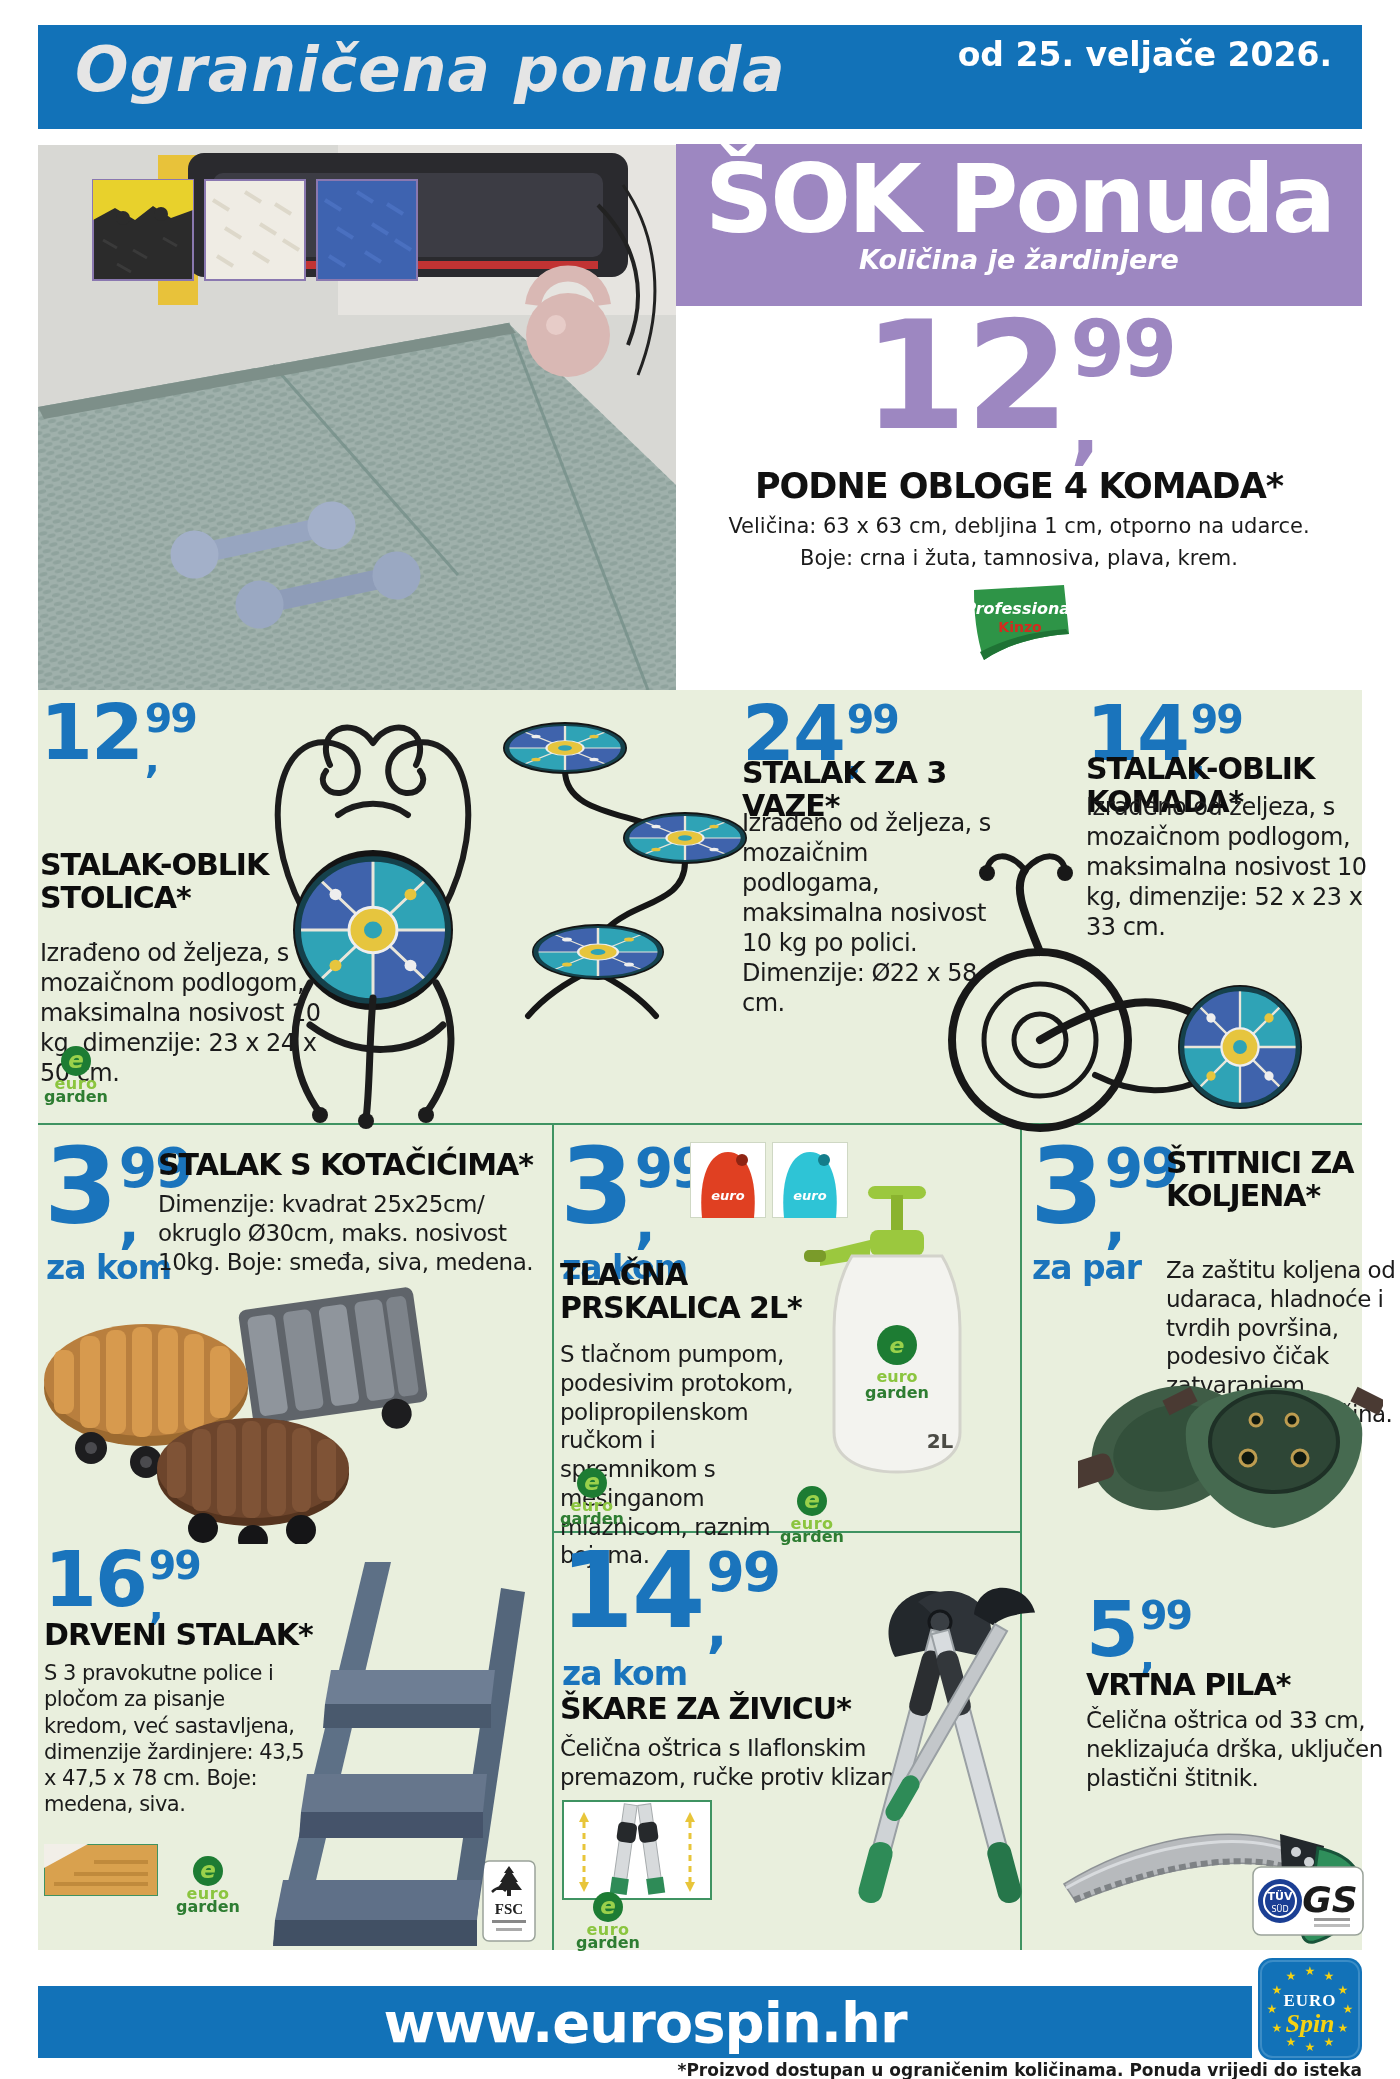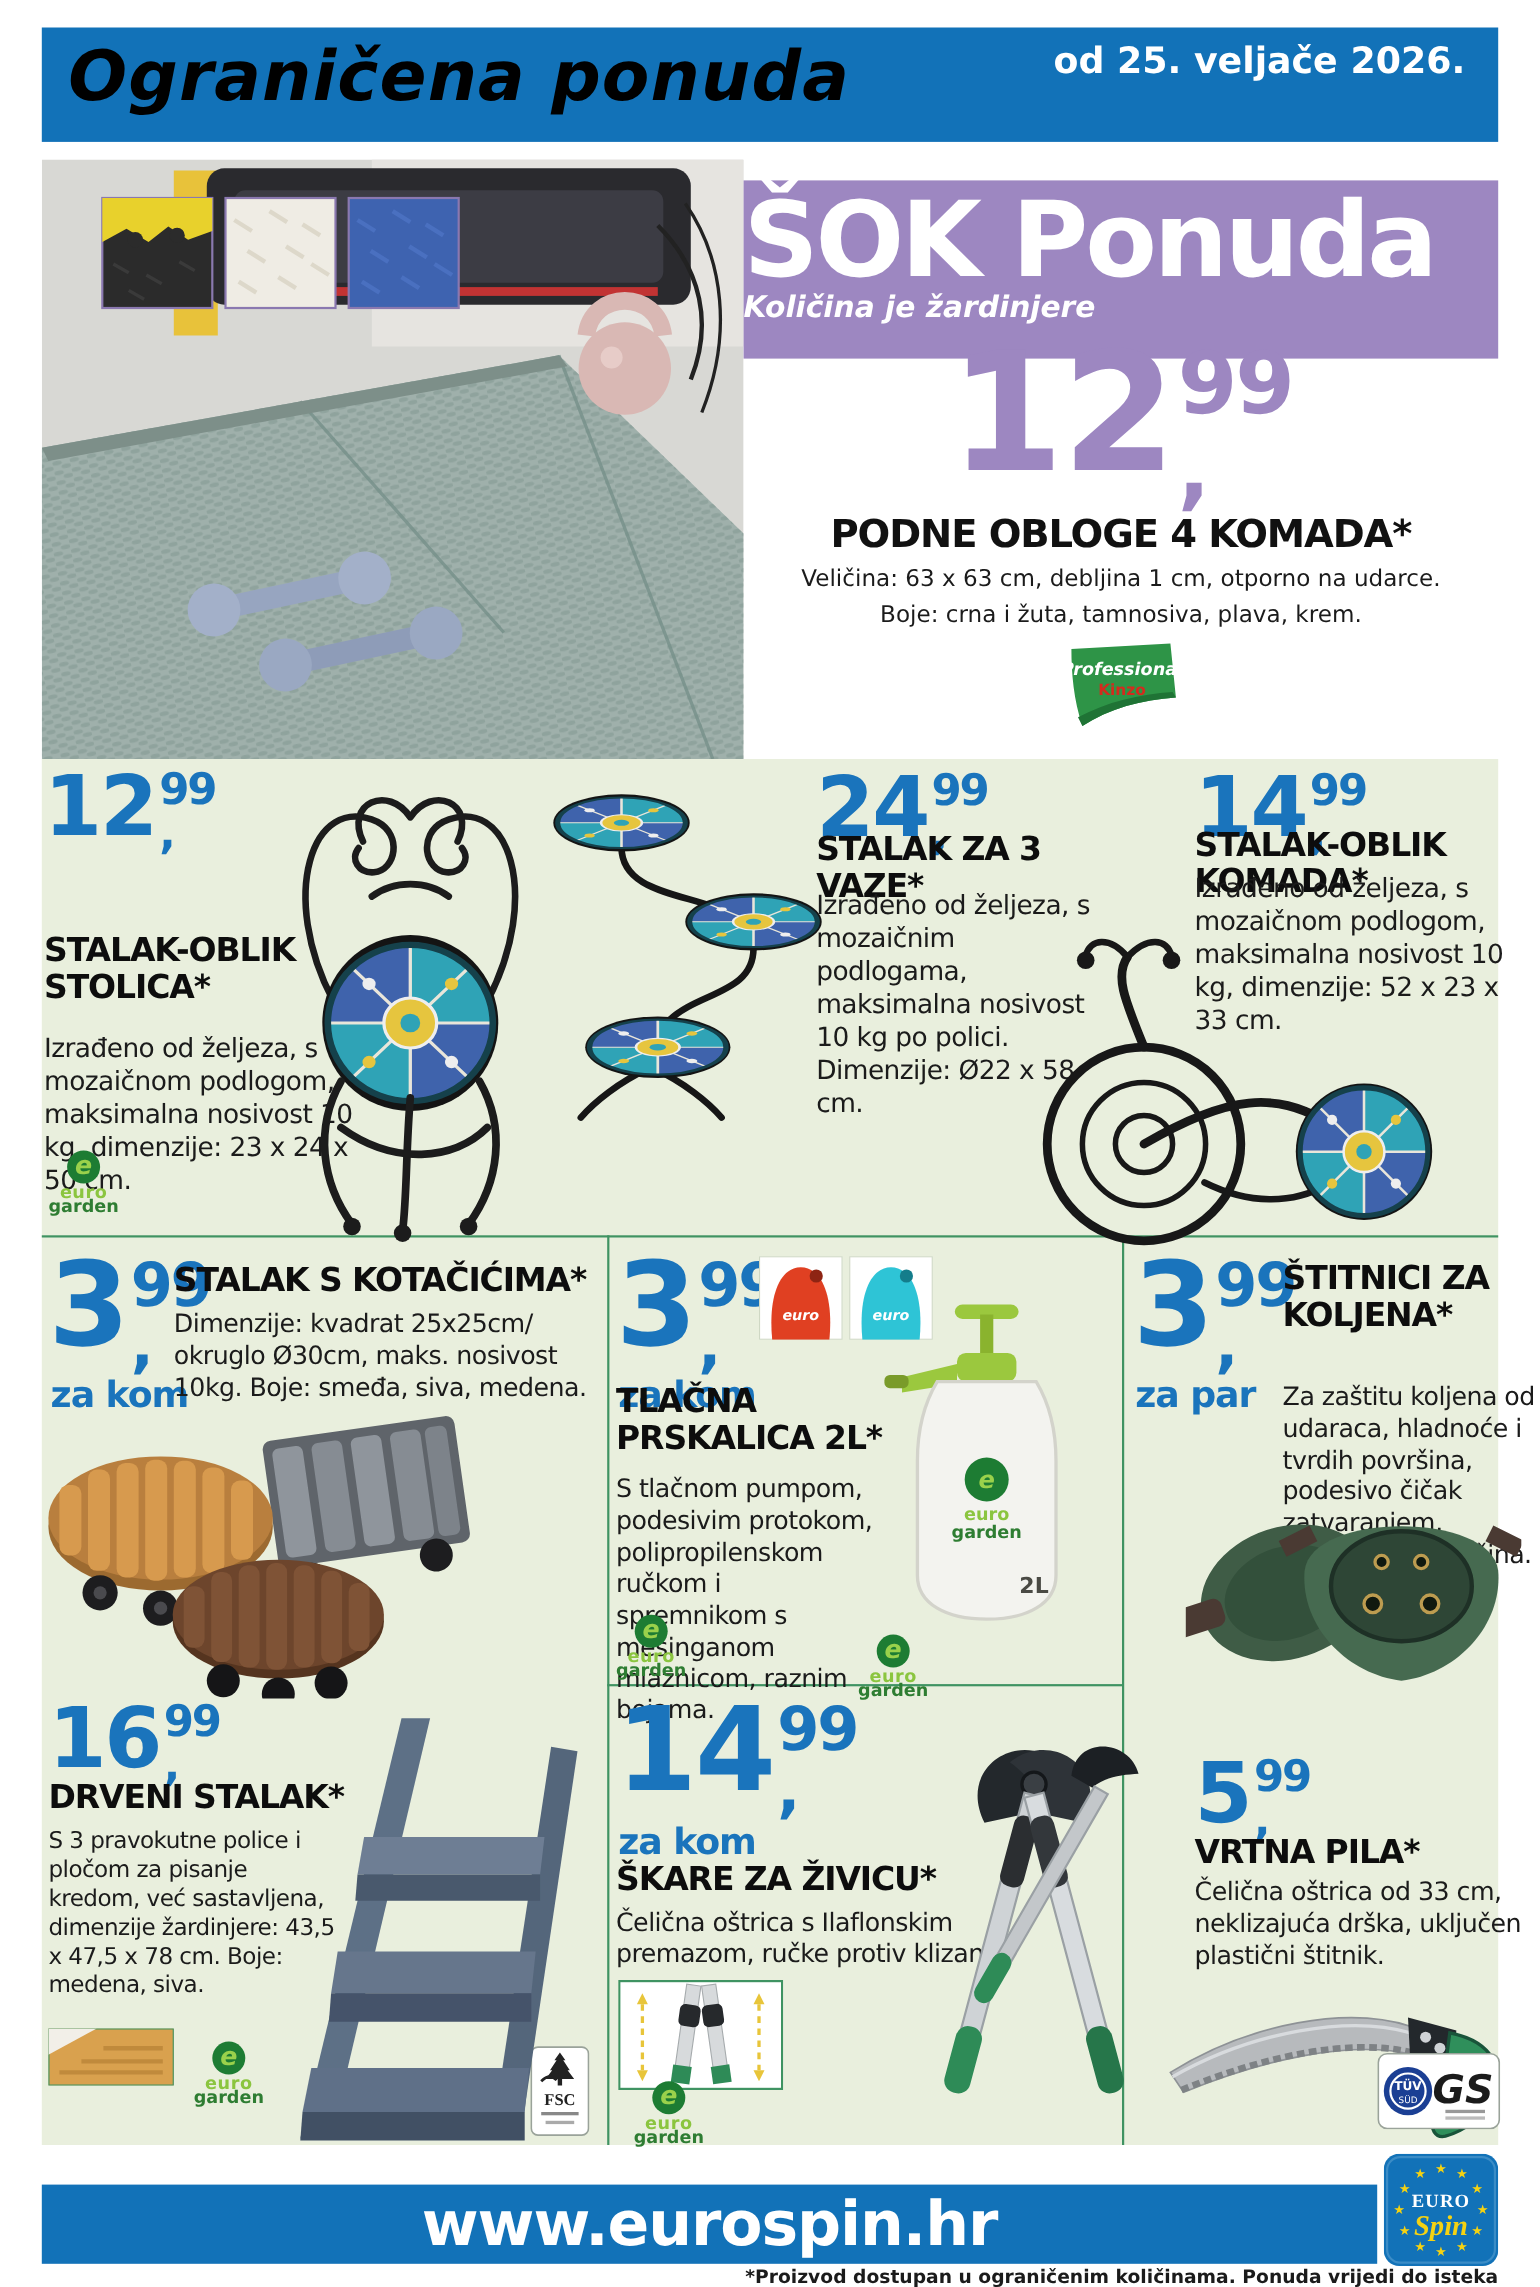--- a/index.html
+++ b/index.html
@@ -2,27 +2,27 @@
 <html><head>
 <meta charset="utf-8">
 <style>
   html,body{margin:0;padding:0;background:#fff;}
   body{font-family:"DejaVu Sans","Liberation Sans",sans-serif;color:#111;}
   .page{position:relative;width:1400px;height:2079px;background:#fff;overflow:hidden;}
   .abs{position:absolute;}
 
   
   .topbar{position:absolute;left:38px;top:25px;width:1324px;height:104px;background:#1272b8;}
-  .script{position:absolute;left:24px;top:8px;color:#000000;font-size:63px;font-weight:800;font-style:italic;letter-spacing:1px;white-space:nowrap;}
+  .script{position:absolute;left:37px;top:8px;color:#e5e5e5;font-size:63px;font-weight:800;font-style:italic;letter-spacing:1px;white-space:nowrap;}
   .hdate{position:absolute;right:30px;top:10px;color:#fff;font-size:33px;font-weight:800;text-align:right;white-space:nowrap;}
   .hbadge{position:absolute;right:30px;top:56px;color:#fff;font-size:23px;font-weight:800;border:3px solid #fff;border-radius:24px;padding:3px 16px;white-space:nowrap;}
 
   
   .hero-photo{position:absolute;left:38px;top:145px;width:638px;height:545px;}
-  .banner{position:absolute;left:676px;top:164px;width:686px;height:162px;background:#9d87c1;color:#fff;}
+  .banner{position:absolute;left:676px;top:144px;width:686px;height:162px;background:#9d87c1;color:#fff;text-align:center;}
   .banner-title{font-size:95px;font-weight:800;letter-spacing:-3px;line-height:1.05;margin-top:6px;}
   .banner-sub{font-size:27px;font-weight:800;font-style:italic;margin-top:-6px;}
 
   
   .price{position:absolute;display:inline-flex;align-items:flex-start;color:#1a74bc;font-weight:800;letter-spacing:-2px;line-height:0.78;}
   .price .int{font-size:var(--pi);line-height:0.78;}
   .price .grp{display:flex;flex-direction:column;justify-content:space-between;height:calc(var(--pi)*0.80);margin-left:3px;}
   .price .dec{font-size:calc(var(--pi)*0.52);line-height:0.8;}
   .price .comma{font-size:calc(var(--pi)*0.52);line-height:0.25;}
   .price.sm{--pi:76px;}

